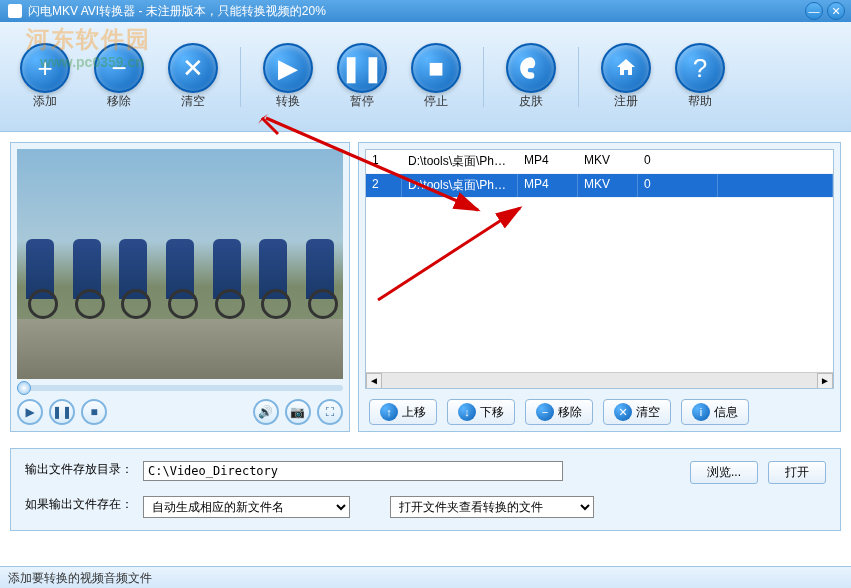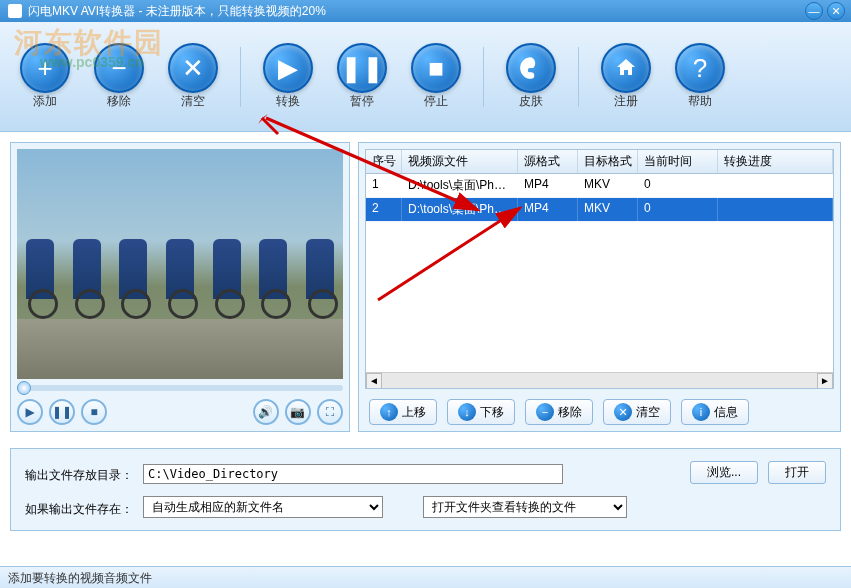--- a/index.html
+++ b/index.html
@@ -4,21 +4,21 @@
 <style>
 * { margin: 0; padding: 0; box-sizing: border-box; font-family: "Microsoft YaHei", SimSun, sans-serif; }
 body { background: #fff; width: 851px; height: 588px; overflow: hidden; position: relative; }
 
 .titlebar { height: 22px; background: linear-gradient(#5aa8e8, #3b8dd4); color: #fff; font-size: 12px; display: flex; align-items: center; padding: 0 8px; position: relative; }
 .titlebar .ticon { width: 14px; height: 14px; background: #fff; border-radius: 2px; margin-right: 6px; }
 .win-controls { position: absolute; right: 6px; top: 2px; display: flex; gap: 4px; }
 .win-btn { width: 18px; height: 18px; border-radius: 50%; background: linear-gradient(#5fb4f5,#2d8cd9); border: 1px solid #1b6fb9; color: #fff; display: flex; align-items: center; justify-content: center; font-size: 11px; cursor: pointer; }
 
 .toolbar { height: 110px; background: linear-gradient(#e8f3fd 0%, #d4e8fa 50%, #bfdcf5 100%); border-bottom: 1px solid #9fc5e5; display: flex; align-items: center; padding: 0 10px; gap: 4px; position: relative; }
-.watermark { position: absolute; left: 14px; top: 2px; font-size: 28px; color: rgba(255,140,0,0.35); font-weight: bold; pointer-events: none; letter-spacing: 2px; }
+.watermark { position: absolute; left: 26px; top: 2px; font-size: 23px; color: rgba(255,140,0,0.35); font-weight: bold; pointer-events: none; letter-spacing: 2px; }
 .watermark-sub { position: absolute; left: 40px; top: 32px; font-size: 14px; color: rgba(60,150,60,0.4); font-weight: bold; pointer-events: none; }
 .tbtn { display: flex; flex-direction: column; align-items: center; width: 70px; cursor: pointer; }
 .tbtn .circle { width: 50px; height: 50px; border-radius: 50%; background: radial-gradient(circle at 30% 30%, #5bb5ff, #0a5fb5); border: 2px solid #0a5fb5; display: flex; align-items: center; justify-content: center; color: #fff; font-size: 26px; box-shadow: inset 0 2px 6px rgba(255,255,255,0.4), 0 2px 4px rgba(0,0,0,0.2); }
 .tbtn .lbl { font-size: 12px; color: #333; }
 .tsep { width: 1px; height: 60px; background: #aac9e6; margin: 0 8px; }
 
 .main-area { display: flex; padding: 10px; gap: 8px; height: 310px; }
 
 .preview-pane { width: 340px; border: 1px solid #9fc5e5; background: #eaf4fd; padding: 6px; display: flex; flex-direction: column; }
 .preview-img { flex: 1; background: #000; position: relative; overflow: hidden; }
@@ -44,21 +44,21 @@
 .grid-row.sel .gc { border-right-color: rgba(255,255,255,0.2); }
 .grid-scroll { display: flex; height: 16px; background: #e8e8e8; border-top: 1px solid #ccc; align-items: center; }
 .gs-arrow { width: 16px; height: 16px; background: #f0f0f0; border: 1px solid #bbb; font-size: 10px; display: flex; align-items: center; justify-content: center; }
 .gs-track { flex: 1; }
 
 .list-btns { display: flex; gap: 10px; margin-top: 10px; justify-content: flex-start; padding: 0 4px; }
 .pill-btn { display: flex; align-items: center; gap: 4px; padding: 3px 10px; background: linear-gradient(#fdfeff,#e4effa); border: 1px solid #8fb8dc; border-radius: 4px; font-size: 12px; cursor: pointer; }
 .pill-btn .pi { width: 18px; height: 18px; border-radius: 50%; background: radial-gradient(circle at 30% 30%,#5bb5ff,#0a5fb5); color: #fff; display: flex; align-items: center; justify-content: center; font-size: 11px; }
 
 .bottom-panel { margin: 6px 10px; border: 1px solid #9fc5e5; background: #eaf4fd; padding: 12px 14px; display: flex; flex-direction: column; gap: 12px; }
-.brow { display: flex; align-items: flex-end; gap: 10px; font-size: 12px; }
+.brow { display: flex; align-items: flex-start; gap: 10px; font-size: 12px; }
 .brow label { white-space: nowrap; }
 .txt-input { border: 1px solid #888; padding: 2px 4px; font-family: monospace; font-size: 12px; background: #fff; }
 .combo { border: 1px solid #888; padding: 2px 4px; font-size: 12px; background: #fff; }
 .btn-flat { padding: 2px 16px; border: 1px solid #8fb8dc; background: linear-gradient(#fdfeff,#e4effa); border-radius: 3px; font-size: 12px; cursor: pointer; }
 
 .statusbar { position: absolute; bottom: 0; left: 0; right: 0; height: 22px; background: linear-gradient(#e8f3fd,#d4e8fa); border-top: 1px solid #9fc5e5; font-size: 12px; padding: 3px 8px; color: #333; }
 
 .arrow-annot { position: absolute; pointer-events: none; z-index: 50; }
 
 .col-idx { width: 36px; }
@@ -159,28 +159,20 @@
       <div class="mini-btn">■</div>
       <div class="spacer"></div>
       <div class="mini-btn">🔊</div>
       <div class="mini-btn">📷</div>
       <div class="mini-btn">⛶</div>
     </div>
   </div>
 
   <div class="list-pane">
     <div class="grid-wrap">
-      <div class="grid-head">
-        <div class="gh col-idx">序号</div>
-        <div class="gh col-src">视频源文件</div>
-        <div class="gh col-sfmt">源格式</div>
-        <div class="gh col-tfmt">目标格式</div>
-        <div class="gh col-time">当前时间</div>
-        <div class="gh col-prog">转换进度</div>
-      </div>
       <div class="grid-row">
         <div class="gc col-idx">1</div>
         <div class="gc col-src">D:\tools\桌面\Photos...</div>
         <div class="gc col-sfmt">MP4</div>
         <div class="gc col-tfmt">MKV</div>
         <div class="gc col-time">0</div>
         <div class="gc col-prog"></div>
       </div>
       <div class="grid-row sel">
         <div class="gc col-idx">2</div>
@@ -224,21 +216,21 @@
 <div class="bottom-panel">
   <div class="brow">
     <label>输出文件存放目录：</label>
     <input class="txt-input" style="width: 420px;" value="C:\Video_Directory">
     <div style="flex:1"></div>
     <button class="btn-flat">浏览...</button>
     <button class="btn-flat">打开</button>
   </div>
   <div class="brow">
     <label>如果输出文件存在：</label>
-    <select class="combo" style="width:240px">
+    <select class="combo" style="width:207px">
       <option>自动生成相应的新文件名</option>
     </select>
     <div style="width:20px"></div>
     <select class="combo" style="width:204px">
       <option>打开文件夹查看转换的文件</option>
     </select>
   </div>
 </div>
 
 <div class="statusbar">

